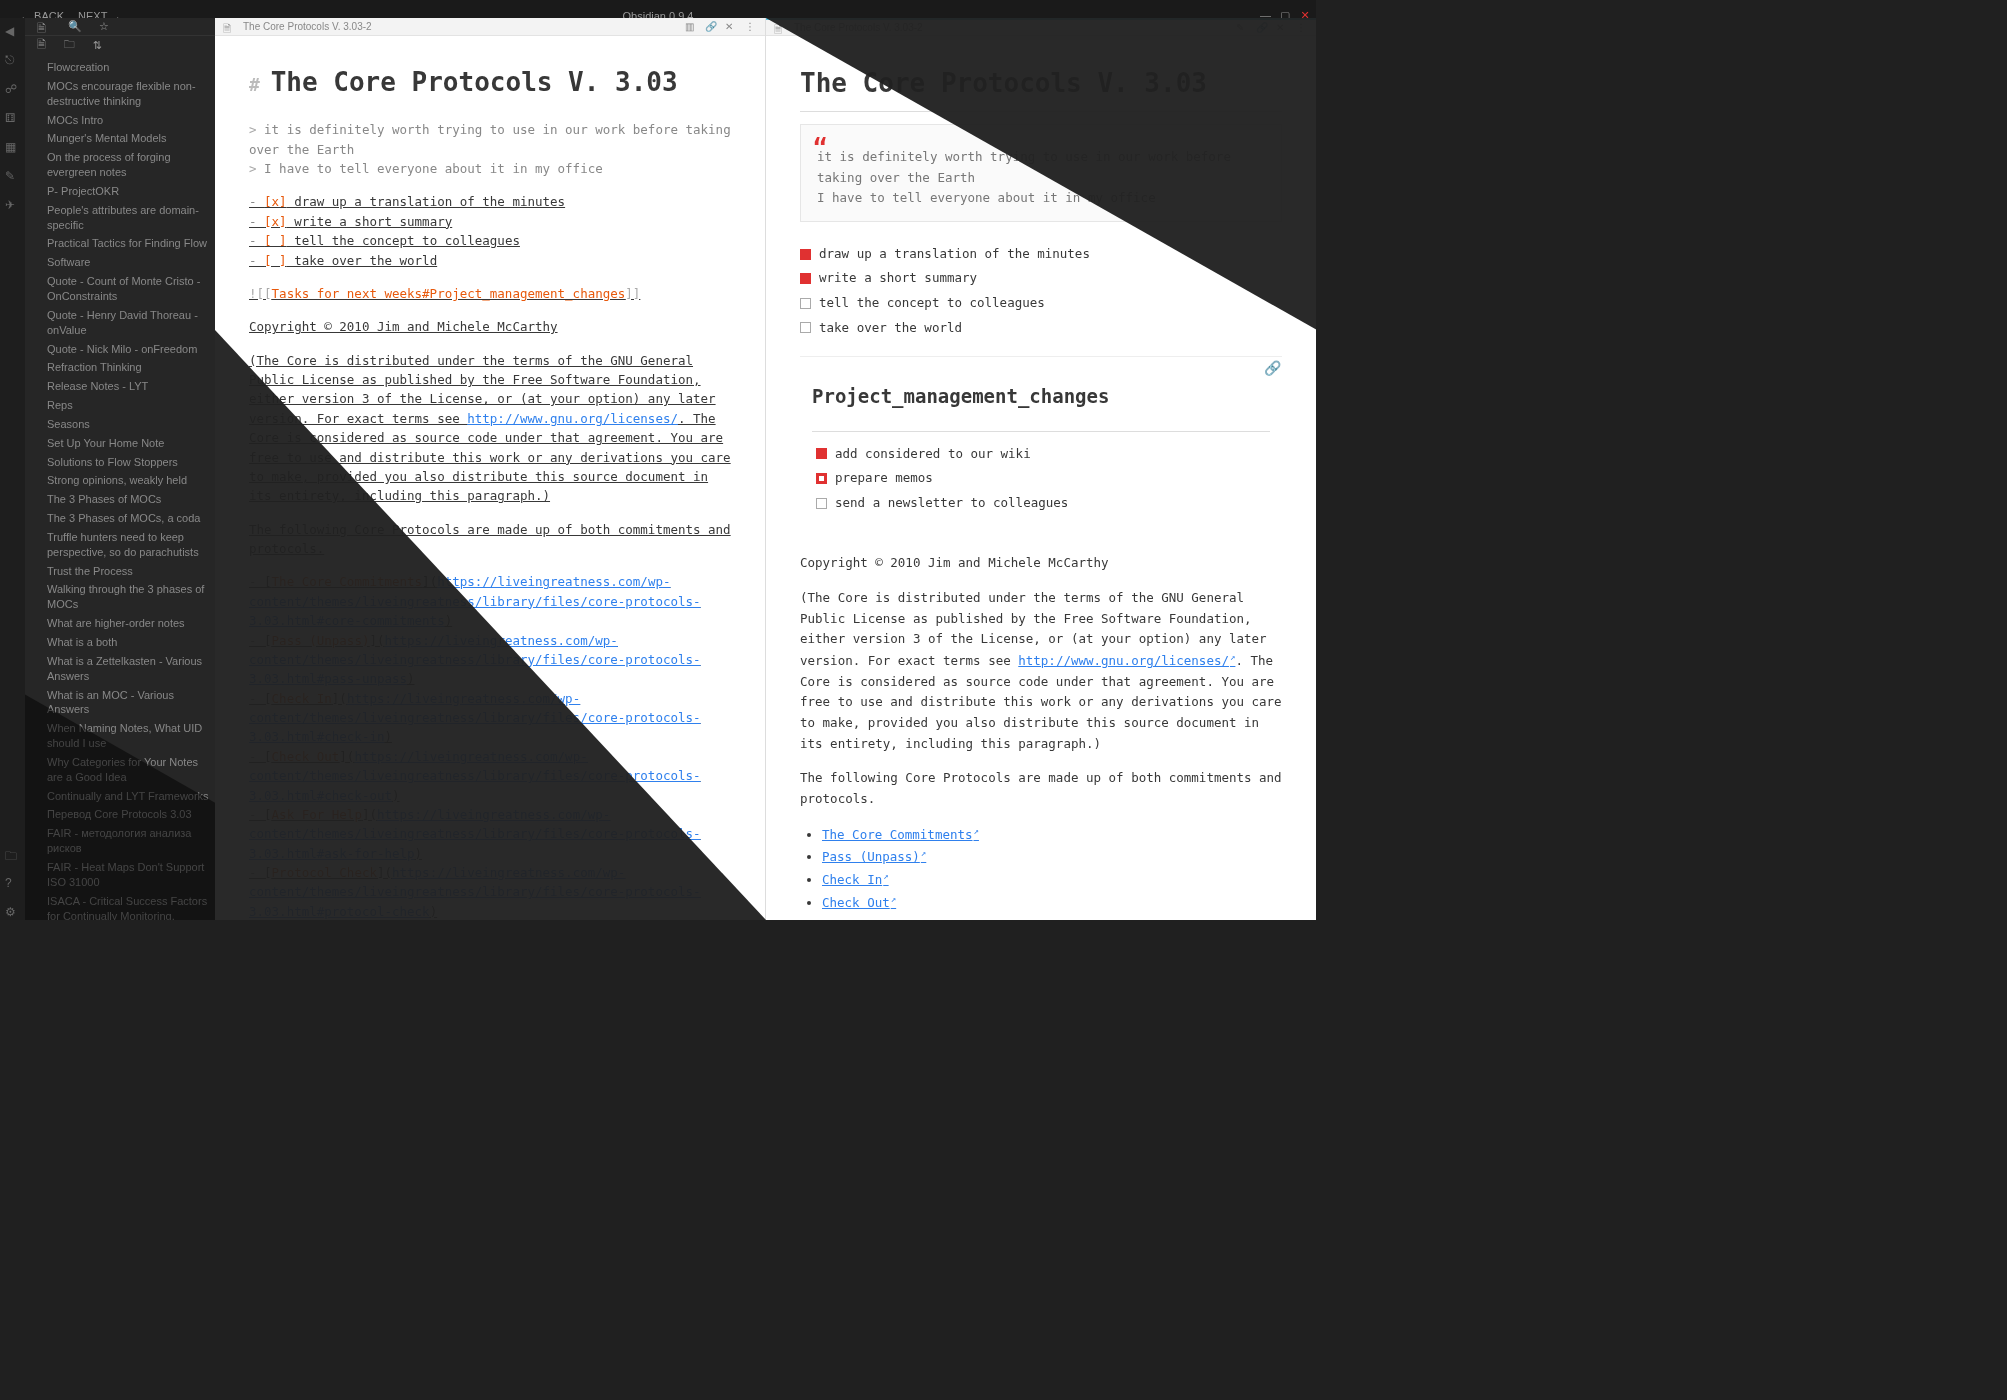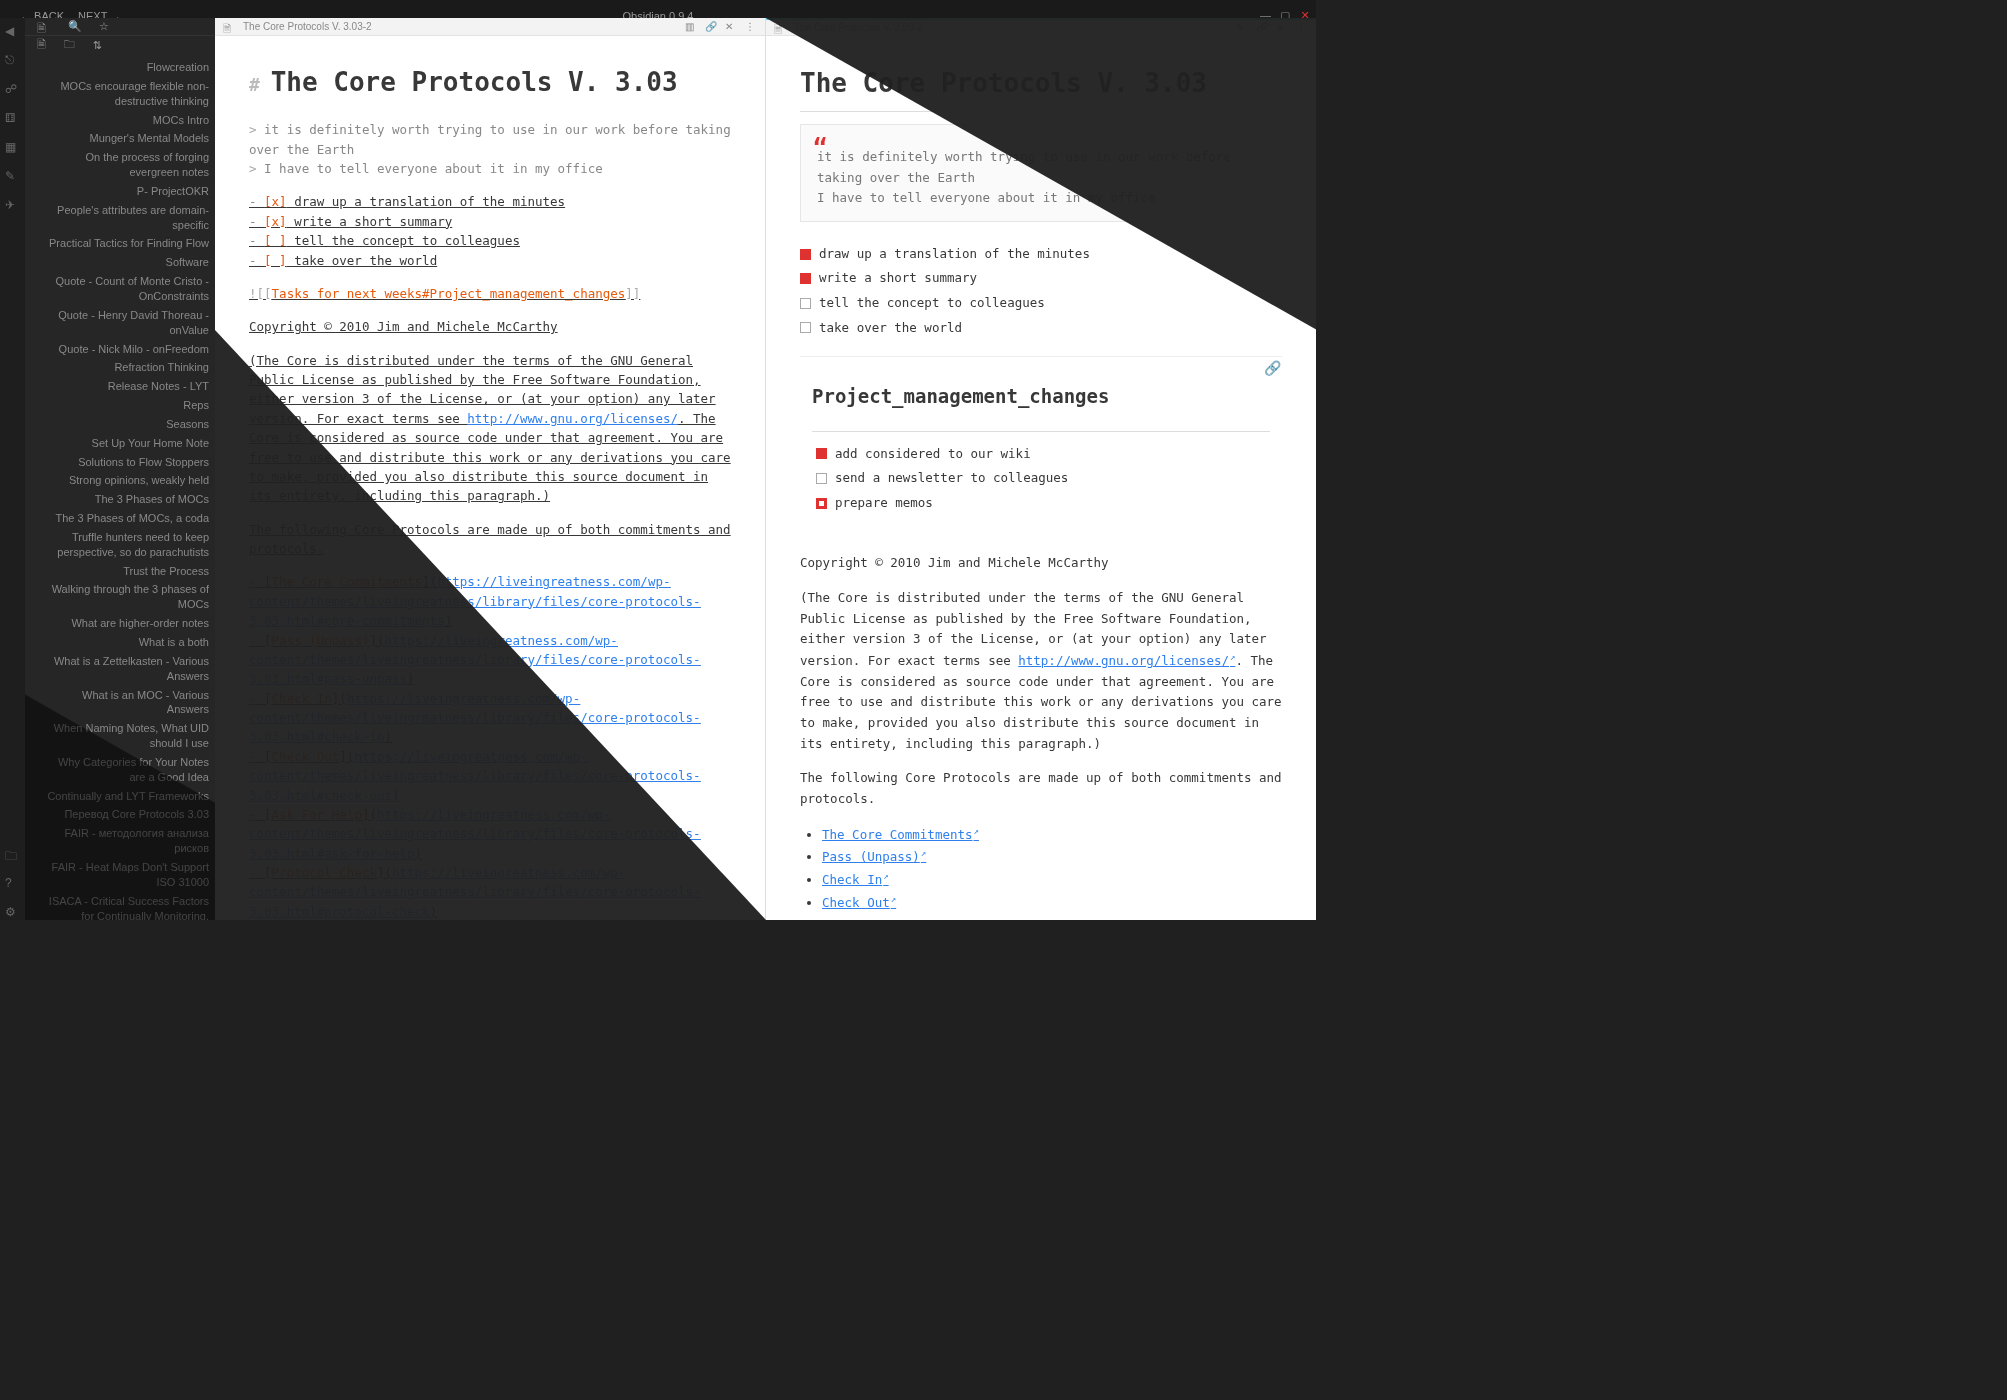--- a/index.html
+++ b/index.html
@@ -17,21 +17,21 @@
 .ribbon { position:absolute; left:0; top:18px; width:25px; bottom:0; background:#1e1e1e; display:flex; flex-direction:column; align-items:center; padding-top:6px; gap:14px; }
 .ribbon .ico { width:15px; height:15px; color:#666; }
 .ribbon .spacer { flex:1; }
 
 
 .sidebar { position:absolute; left:25px; top:18px; width:190px; bottom:0; background:#262626; color:#999; font-size:11px; overflow:hidden; }
 .sidebar .tabs { height:18px; display:flex; align-items:center; gap:18px; padding-left:12px; border-bottom:1px solid #333; }
 .sidebar .tabs .ico { width:13px; height:13px; }
 .sidebar .toolbar { height:18px; display:flex; align-items:center; gap:18px; padding-left:12px; }
 .sidebar .tree { padding:4px 0 4px 0; overflow-y:auto; height:calc(100% - 36px); }
-.sidebar .tree .item { padding:2px 6px 2px 14px; line-height:1.35; cursor:pointer; color:#888;text-align:right; }
+.sidebar .tree .item { padding:2px 6px 2px 14px; line-height:1.35; cursor:pointer; color:#888; }
 .sidebar .tree .item.indent { padding-left:22px; }
 
 
 .panes { position:absolute; left:215px; top:18px; right:0; bottom:0; display:flex; }
 .pane { flex:1; display:flex; flex-direction:column; min-width:0; }
 .pane-left { background:#fff; color:#2e2e2e; }
 .pane-right { background:#fff; color:#2e2e2e; border-left:1px solid #ddd; position:relative; }
 .pane-header { height:18px; display:flex; align-items:center; gap:8px; padding:0 8px; background:#f3f3f3; border-bottom:1px solid #e3e3e3; font-size:10px; color:#888; }
 .pane-header .ico { width:12px; height:12px; }
 .pane-header .htitle { flex:1; white-space:nowrap; overflow:hidden; }
@@ -238,26 +238,26 @@
       <div style="border-top:1px solid #eee;margin:16px 0 8px;position:relative">
         <span class="anchor-ico">🔗</span>
       </div>
       <h2>Project_management_changes</h2>
       <div id="pv-pm" style="padding-left:16px">
           <div class="task">
             <span class="box chk"></span>
             <span>add considered to our wiki</span>
           </div>
           <div class="task">
+            <span class="box half"></span>
+            <span>prepare memos</span>
+          </div>
+          <div class="task">
             <span class="box "></span>
             <span>send a newsletter to colleagues</span>
-          </div>
-          <div class="task">
-            <span class="box half"></span>
-            <span>prepare memos</span>
           </div>
         </div>
       <div style="height:24px"></div>
       <div class="para">Copyright © 2010 Jim and Michele McCarthy</div>
       <div class="para"><span>(The Core is distributed under the terms of the GNU General Public License as published by the Free Software Foundation, either version 3 of the License, or (at your option) any later version. For exact terms see </span><a><span>http://www.gnu.org/licenses/</span><span class="ext">↗</span></a><span>. The Core is considered as source code under that agreement. You are free to use and distribute this work or any derivations you care to make, provided you also distribute this source document in its entirety, including this paragraph.)</span></div>
       <div class="para">The following Core Protocols are made up of both commitments and protocols.</div>
       <ul class="links" id="pv-proto">
           <li><a>The Core Commitments<span class="ext">↗</span></a></li>
           <li><a>Pass (Unpass)<span class="ext">↗</span></a></li>
           <li><a>Check In<span class="ext">↗</span></a></li>

